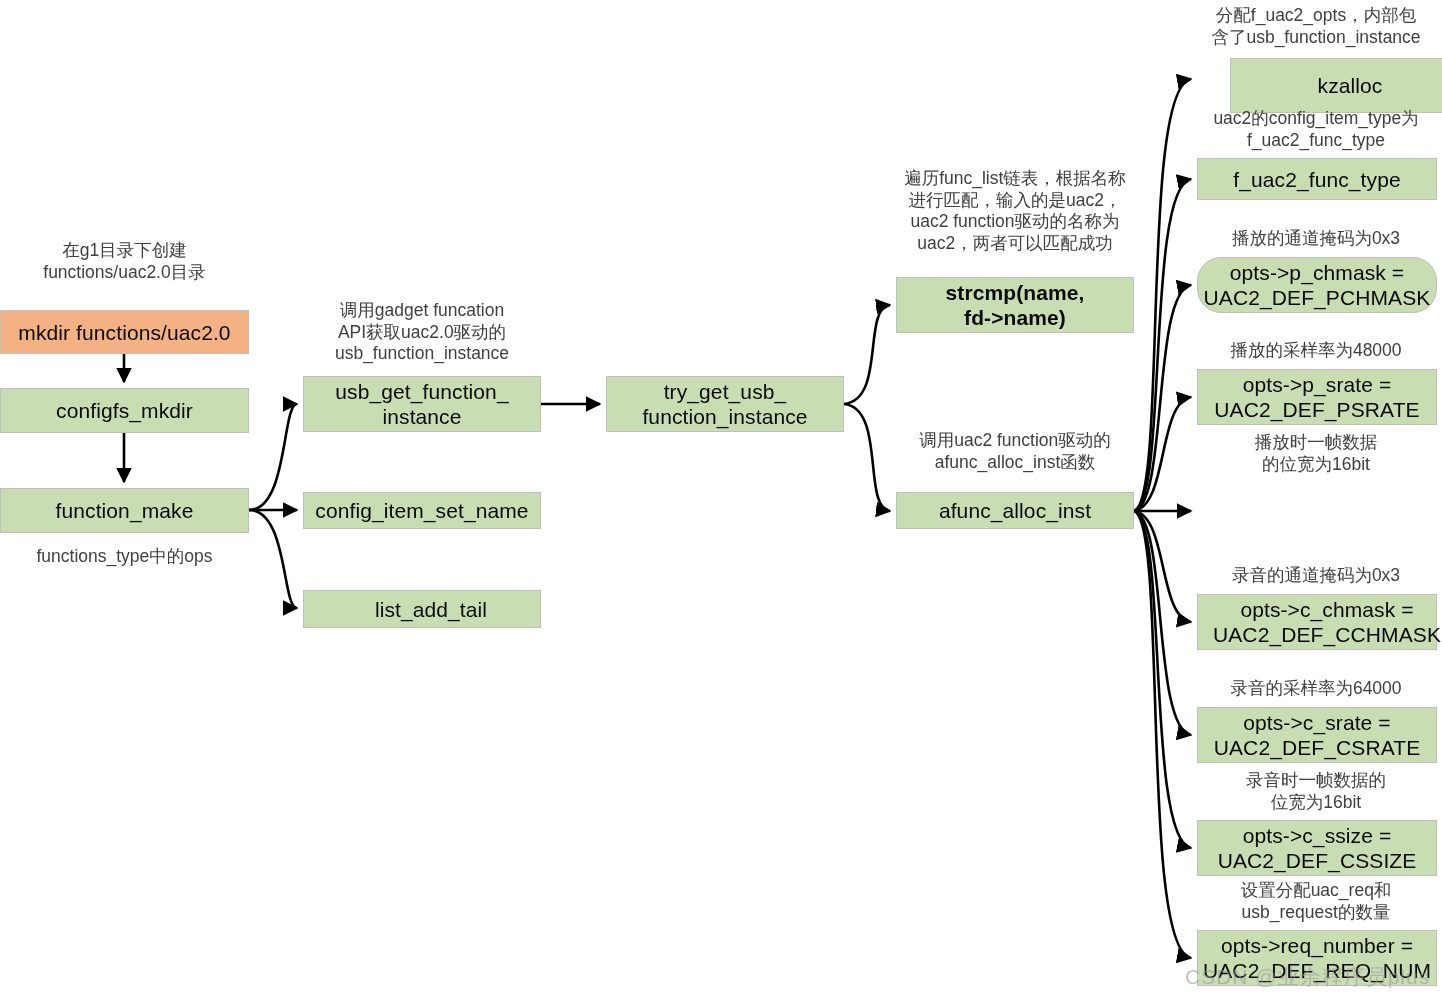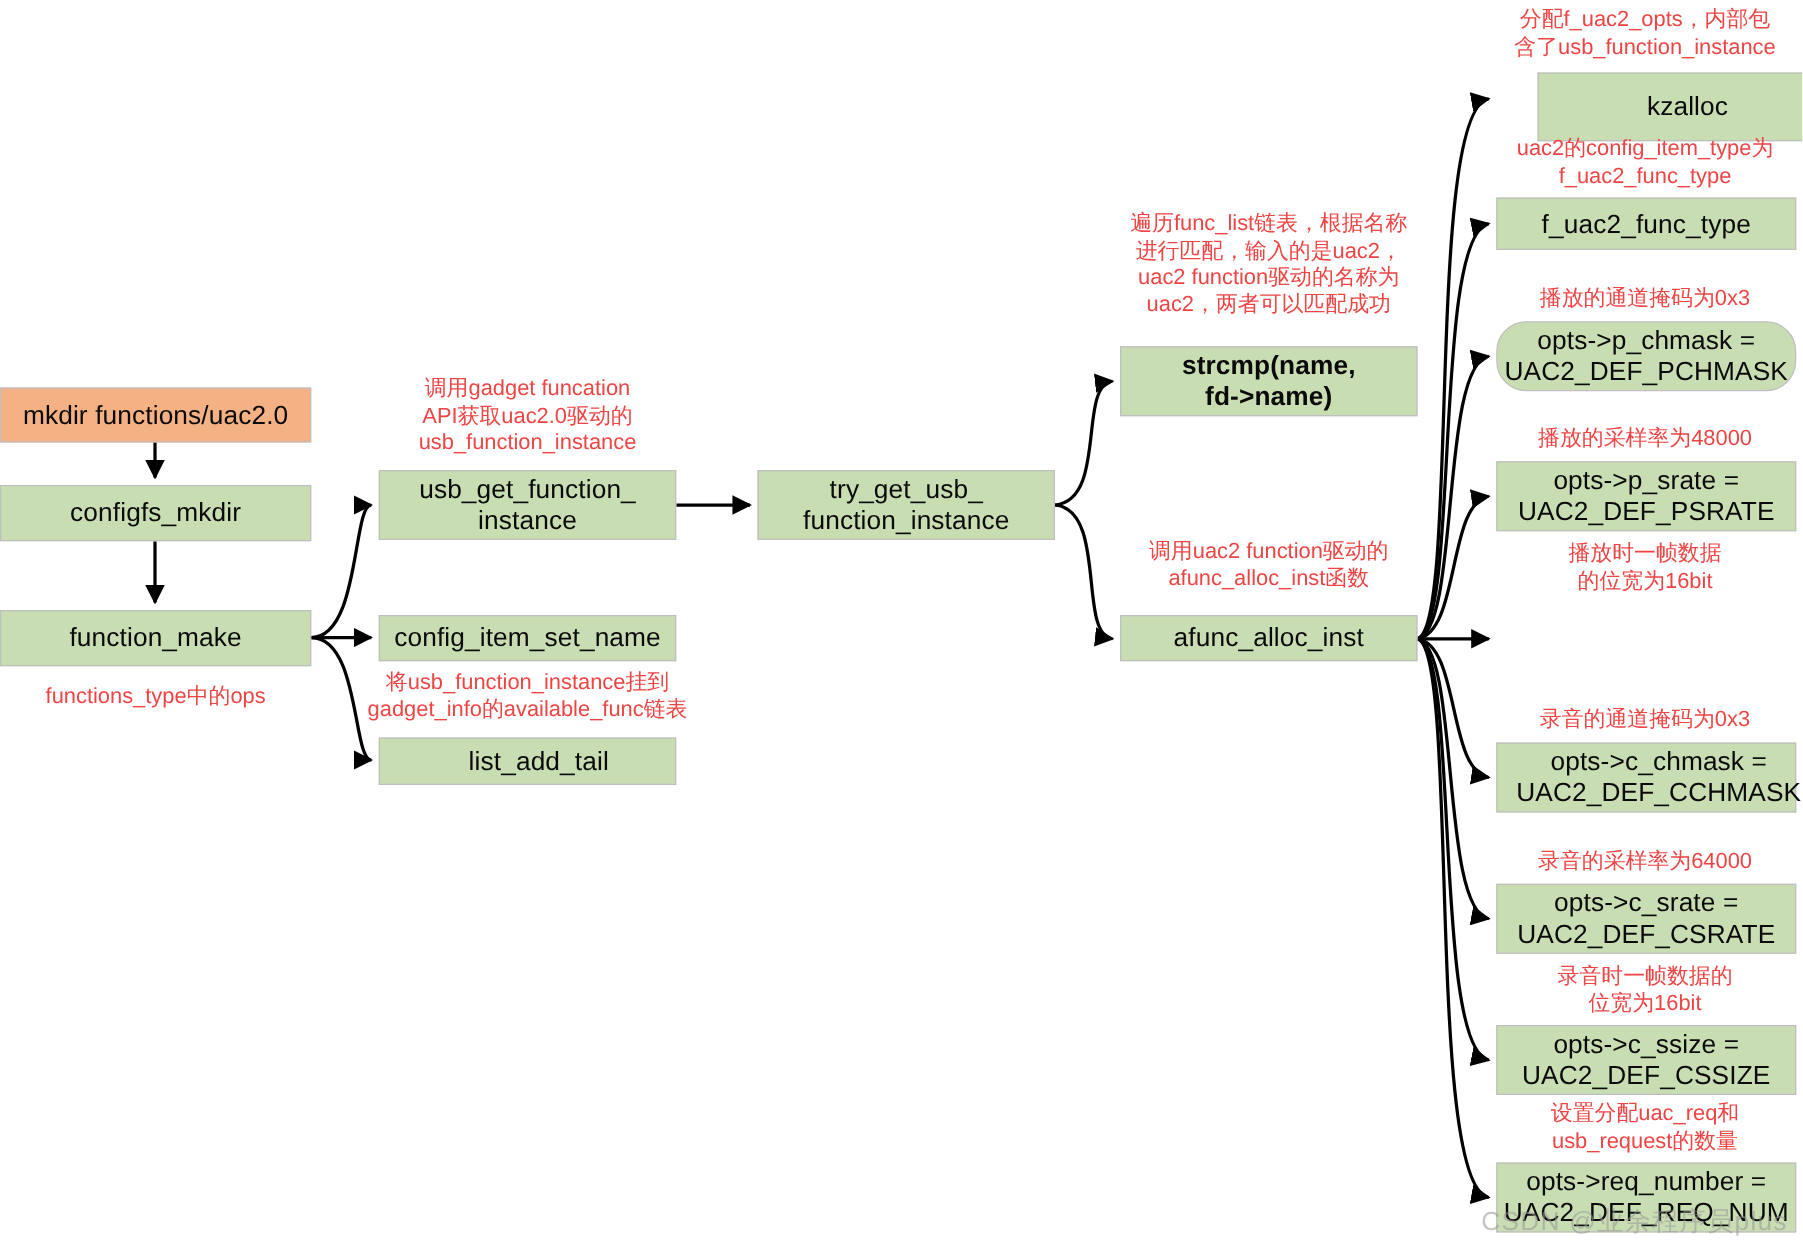--- a/index.html
+++ b/index.html
@@ -41,21 +41,21 @@
     z-index: 2;
   }
   .node.green {
     background: #c9ddb3;
   }
   .node.orange {
     background: #f4b183;
   }
   .note {
     position: absolute;
-    color: #ef4444;
+    color: #404040;
     font-size: 17.5px;
     line-height: 21.5px;
     text-align: center;
     white-space: pre-line;
     z-index: 3;
   }
   .watermark {
     position: absolute;
     color: rgba(150,150,150,0.55);
     font-size: 21px;
@@ -146,29 +146,29 @@
 
   <div class="node green" style="left:1197px;top:707px;width:240px;height:56px;">opts-&gt;c_srate =
 UAC2_DEF_CSRATE</div>
 
   <div class="node green" style="left:1197px;top:820px;width:240px;height:56px;">opts-&gt;c_ssize =
 UAC2_DEF_CSSIZE</div>
 
   <div class="node green" style="left:1197px;top:930px;width:240px;height:56px;">opts-&gt;req_number =
 UAC2_DEF_REQ_NUM</div>
 
+  <div class="note" style="left:0px;top:240px;width:249px;">在g1目录下创建
+functions/uac2.0目录</div>
 
   <div class="note" style="left:0px;top:546px;width:249px;">functions_type中的ops</div>
 
   <div class="note" style="left:293px;top:300px;width:258px;">调用gadget funcation
 API获取uac2.0驱动的
 usb_function_instance</div>
 
-  <div class="note" style="left:275px;top:535px;width:294px;">将usb_function_instance挂到
-gadget_info的available_func链表</div>
 
   <div class="note" style="left:884px;top:168px;width:262px;">遍历func_list链表，根据名称
 进行匹配，输入的是uac2，
 uac2 function驱动的名称为
 uac2，两者可以匹配成功</div>
 
   <div class="note" style="left:884px;top:430px;width:262px;">调用uac2 function驱动的
 afunc_alloc_inst函数</div>
 
   <div class="note" style="left:1190px;top:5px;width:252px;">分配f_uac2_opts，内部包

